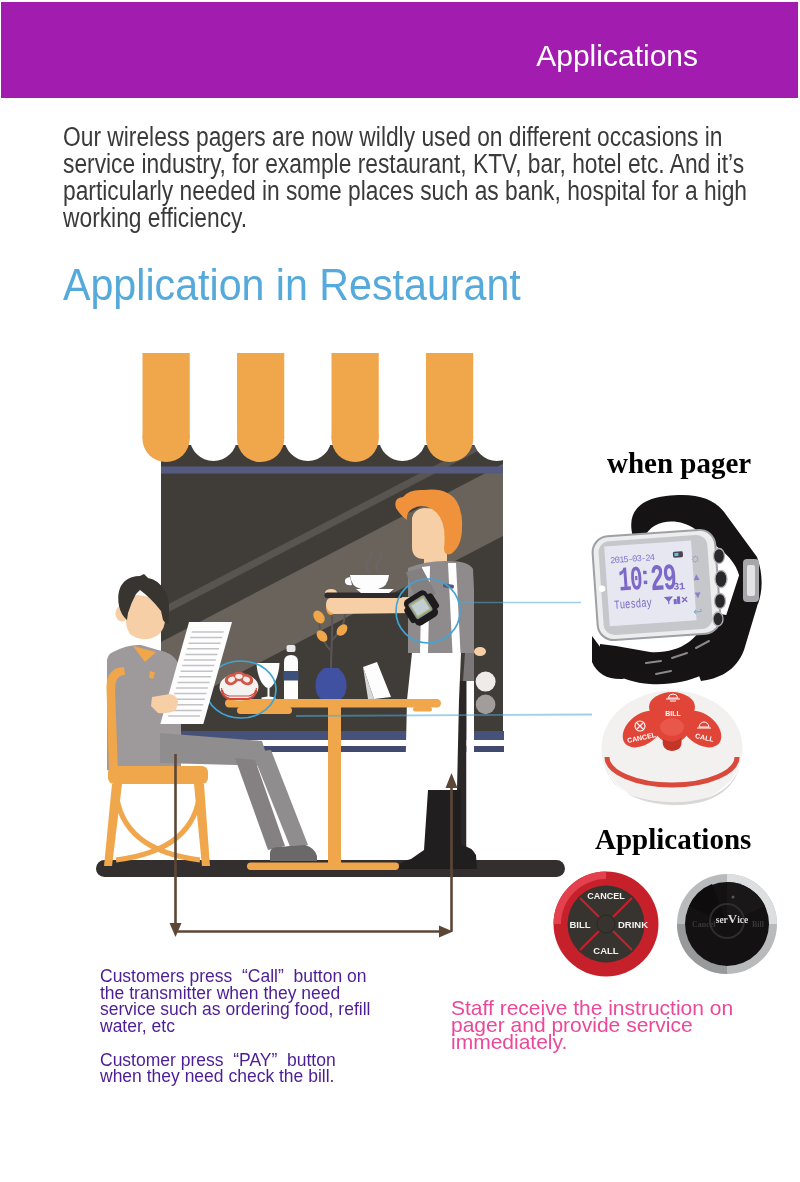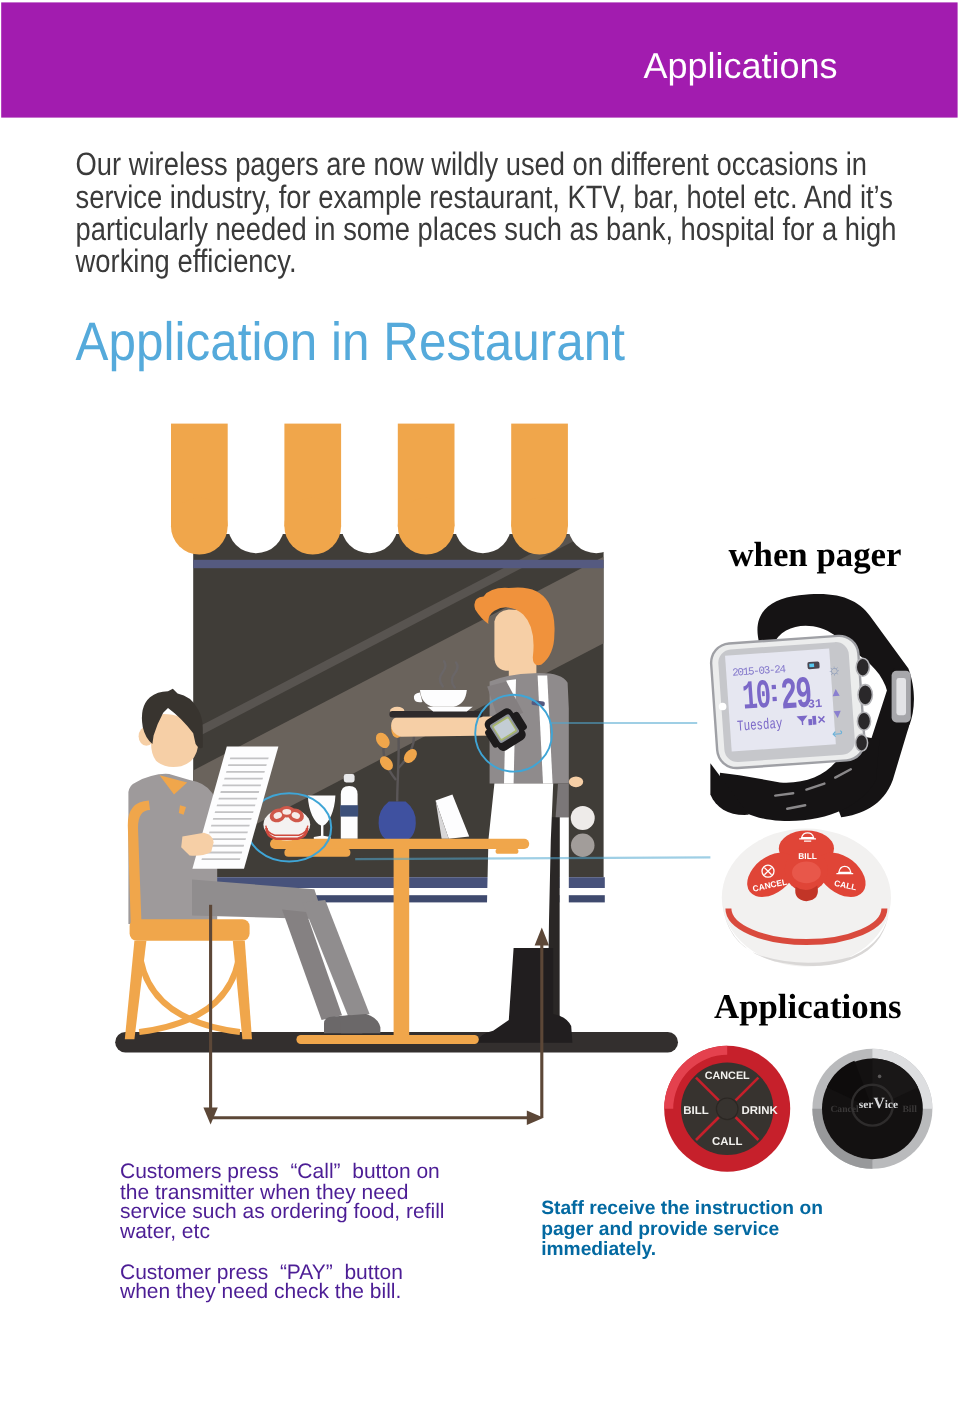--- a/index.html
+++ b/index.html
@@ -8,21 +8,21 @@
 #hdr{position:absolute;left:1px;top:2px;width:797px;height:96px;background:#a21caf;}
 #hdr span{position:absolute;right:100px;top:37px;color:#fff;font-size:30px;}
 #para{position:absolute;left:63px;top:124px;font-size:27px;line-height:27px;color:#3a3a3a;
   white-space:nowrap;transform:scaleX(0.844);transform-origin:0 0;}
 #head2{position:absolute;left:63px;top:259px;color:#55aadb;font-size:45px;white-space:nowrap;
   transform:scaleX(0.915);transform-origin:0 0;}
 .serif{position:absolute;font-family:"Liberation Serif",serif;font-weight:bold;color:#000;white-space:nowrap;}
 #wp{left:607px;top:447px;font-size:29px;}
 #tx{left:595px;top:823px;font-size:29px;}
 #cap1{position:absolute;left:100px;top:968px;font-size:17.5px;line-height:16.7px;color:#4c1d95;white-space:nowrap;}
-#cap2{position:absolute;left:451px;top:1000px;font-size:16px;line-height:16.8px;color:#0369a1;white-space:nowrap;font-weight:bold;}
+#cap2{position:absolute;left:451px;top:1000px;font-size:21px;line-height:16.8px;color:#ec4899;white-space:nowrap;}
 svg{position:absolute;left:0;top:0;}
 </style>
 </head>
 <body>
 <div id="hdr">
     <span>Applications</span>
   </div>
 <div id="para">Our wireless pagers are now wildly used on different occasions in<br>service industry, for example restaurant, KTV, bar, hotel etc. And it’s<br>particularly needed in some places such as bank, hospital for a high<br>working efficiency.</div>
 <div id="head2">Application in Restaurant</div>
 <div class="serif" id="wp">when pager</div>

